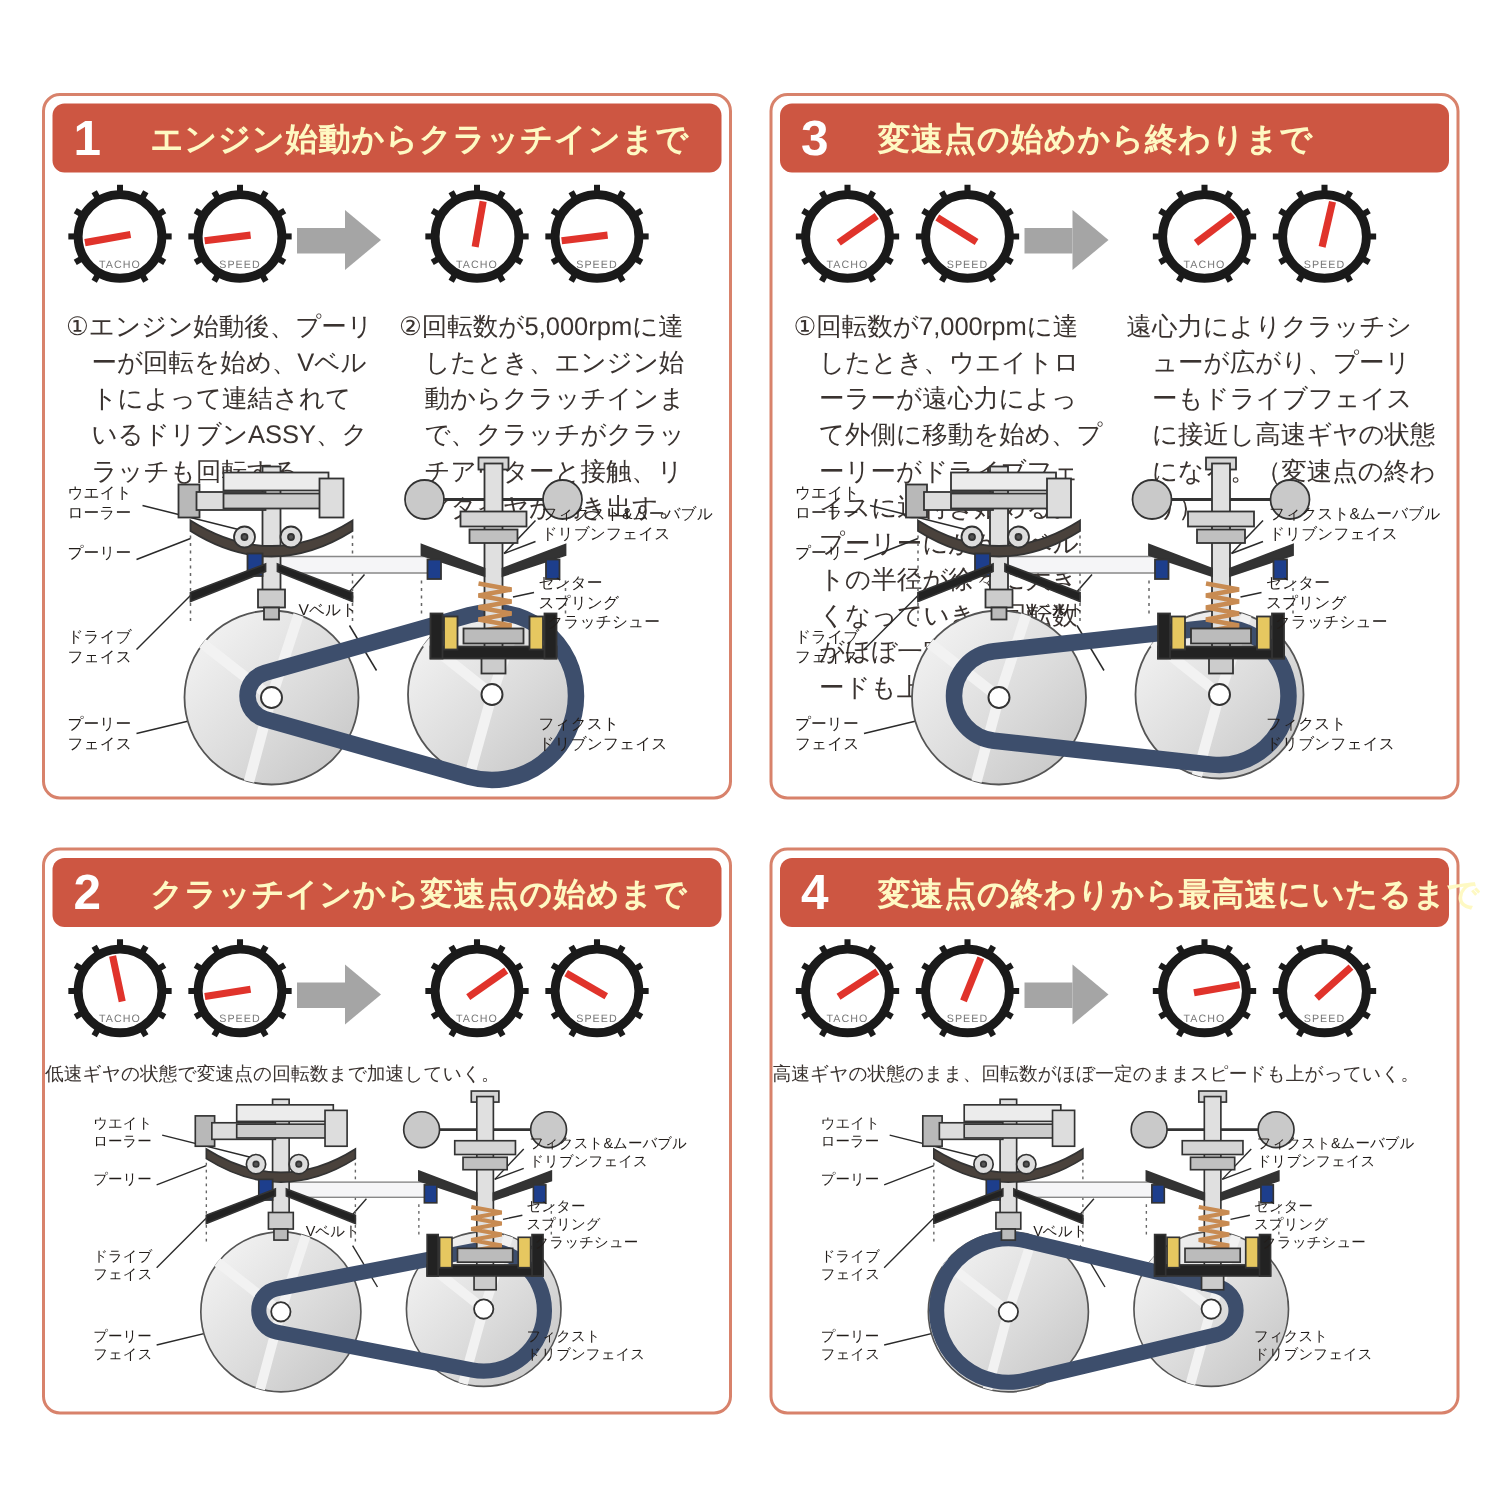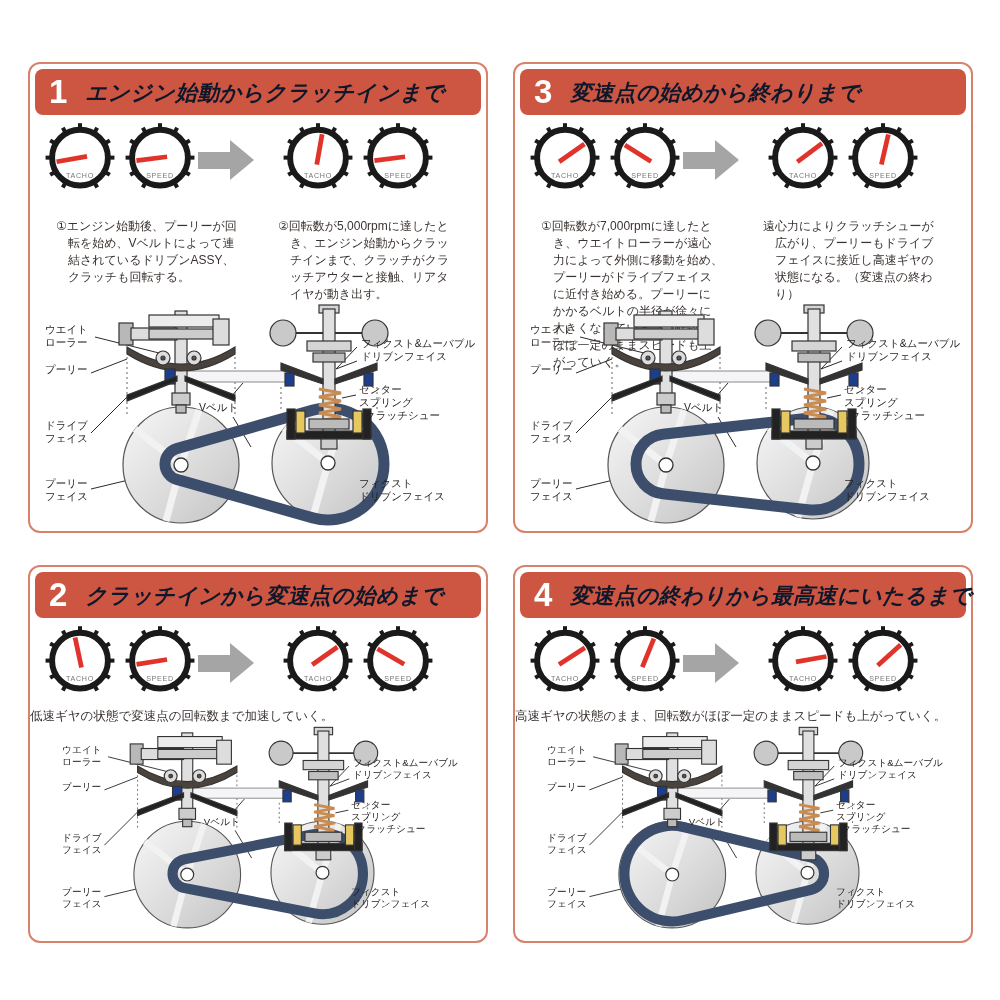--- a/index.html
+++ b/index.html
@@ -4,30 +4,30 @@
 <style>
   html,body{margin:0;padding:0;background:#ffffff;}
   .page{position:relative;width:1000px;height:1000px;background:#fff;overflow:hidden;
         font-family:"Liberation Sans","DejaVu Sans",sans-serif;color:#3a3330;}
   .slot{position:absolute;width:460px;}
   .slot.row1{height:471px;}
   .slot.row2{height:378px;}
   .panel{position:relative;width:100%;height:100%;border:2px solid #d8826b;border-radius:12px;background:#fff;box-sizing:border-box;}
   .panel-header{margin:5px;height:46px;background:#cd5642;border-radius:8px;display:flex;align-items:center;gap:18px;padding:0 14px;box-sizing:border-box;}
   .panel-number{color:#fff;font-size:33px;font-weight:bold;line-height:1;transform:translateY(-1px);}
-  .panel-title{color:#0f172a;font-size:21.5px;font-weight:bold;margin:0;letter-spacing:0.5px;white-space:nowrap;font-style:italic;}
+  .panel-title{color:#fef9c3;font-size:21.5px;font-weight:bold;margin:15px;letter-spacing:0.5px;white-space:nowrap;}
   .gauge-row{display:flex;align-items:center;padding:2px 12px 0 12px;}
   .gauge-pair{display:flex;gap:4px;}
   .gauge{width:76px;height:76px;display:block;}
   .gauge svg{width:100%;height:100%;display:block;}
   .arrow{display:flex;align-items:center;height:40px;margin-right:26px;}
   .arrow .bar{width:32px;height:17px;background:#a5a5a5;}
   .arrow .head{width:0;height:0;border-top:20px solid transparent;border-bottom:20px solid transparent;border-left:24px solid #a5a5a5;}
   .text-cols{display:flex;gap:16px;padding:8px 14px 0 14px;}
-  .text-cols p{flex:1;margin:12px;font-size:12px;line-height:1.42;text-indent:-1em;padding-left:1em;}
+  .text-cols p{flex:1;margin:0;font-size:17px;line-height:1.42;text-indent:-1em;padding-left:1em;}
   .caption{margin:7px 0 0 0;text-align:left;font-size:12.5px;}
   .diagram{position:absolute;left:1px;width:456px;height:238px;}
   .row1 .diagram{top:233px;}
   .row2 .diagram{top:153px;transform:scale(0.92);transform-origin:top center;}
   .diagram svg.mech{position:absolute;left:0;top:0;width:456px;height:238px;}
   .dlabel{position:absolute;font-size:10.5px;line-height:1.2;white-space:pre-line;color:#221d1a;}
   .lb-weight{left:14px;top:26px;}
   .lb-pulley{left:14px;top:66px;}
   .lb-drive{left:14px;top:122px;}
   .lb-pface{left:14px;top:180px;}

